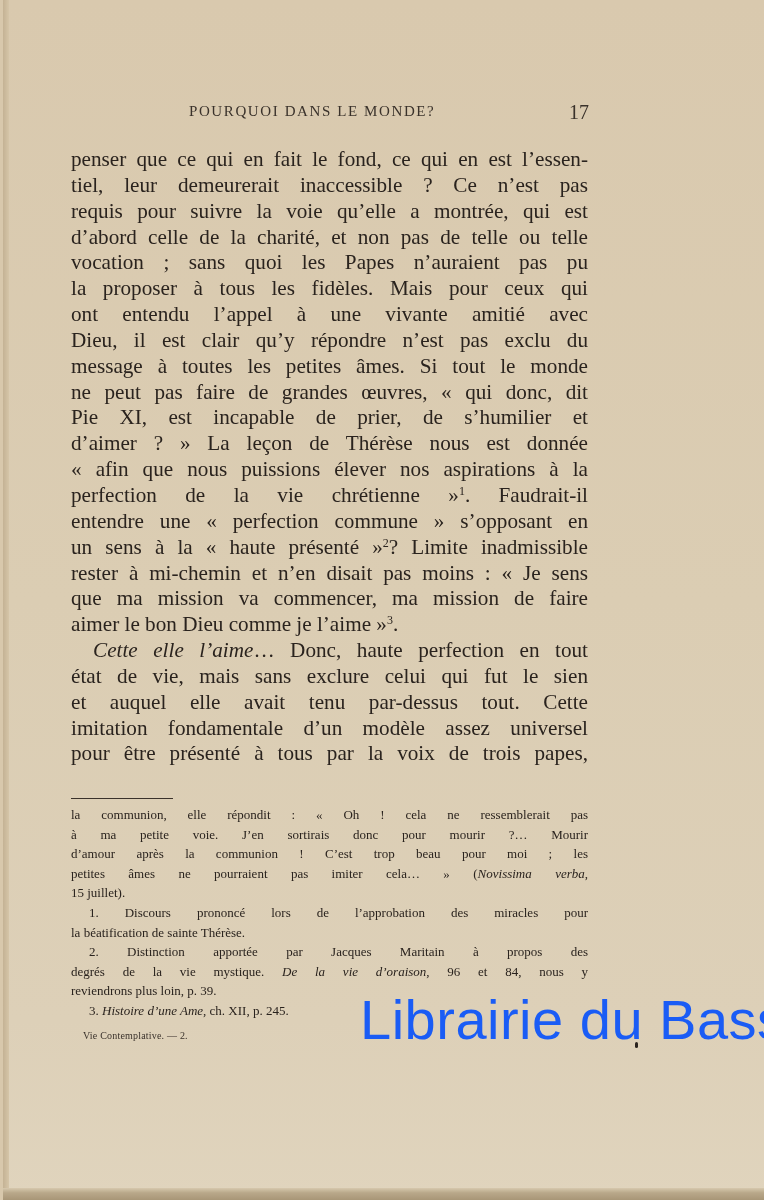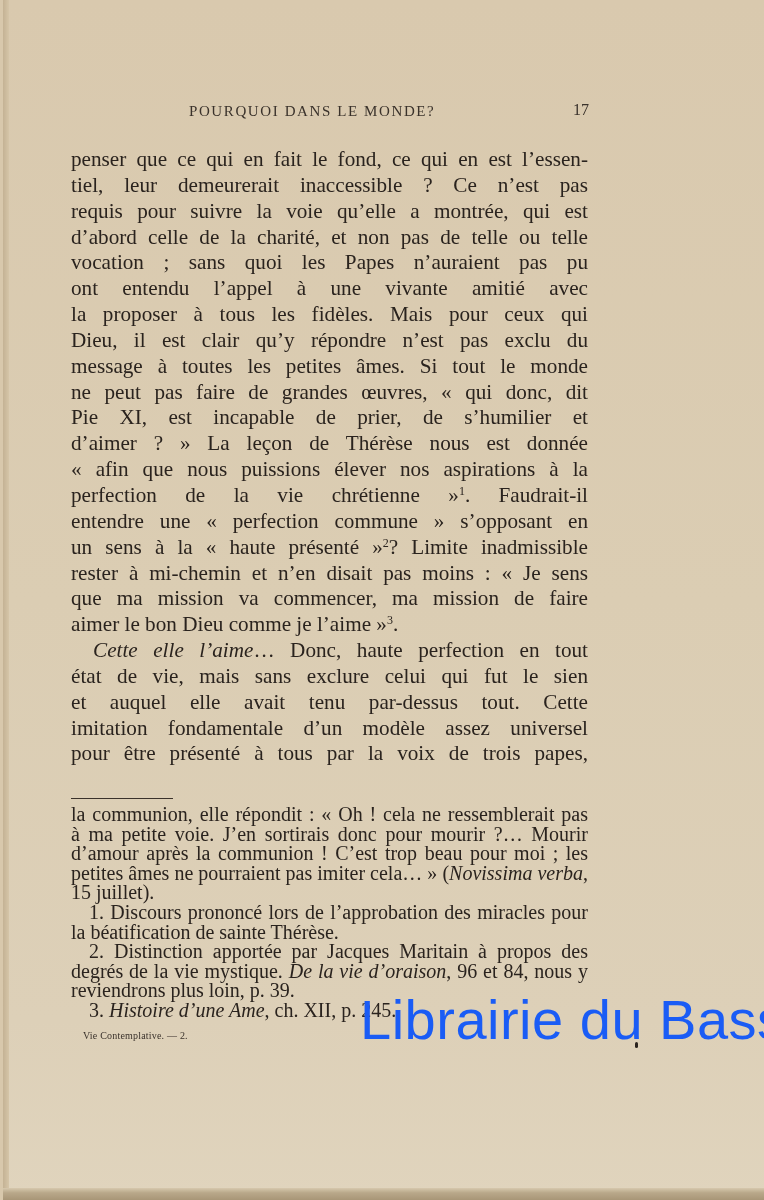--- a/index.html
+++ b/index.html
@@ -48,21 +48,21 @@
     letter-spacing: 1.6px;
     color: #3a322b;
   }
   .running-head .title {
     position: absolute;
     left: 0; top: 0;
   }
   .running-head .folio {
     position: absolute;
     right: 0; top: -2px;
-    font-size: 16px;
+    font-size: 20px;
     letter-spacing: 0;
     margin-left: 16px;
   }
   .body-text {
     position: absolute;
     left: 68px; top: 147px;
     width: 517px;
     font-size: 21.2px;
     line-height: 25.85px;
     color: #2a231e;
@@ -89,21 +89,21 @@
   .rule {
     position: absolute;
     left: 68px; top: 798px;
     width: 102px; height: 1px;
     background: #3a322b;
   }
   .notes {
     position: absolute;
     left: 68px; top: 805px;
     width: 517px;
-    font-size: 20px;
+    font-size: 13px;
     line-height: 19.6px;
     color: #2a231e;
   }
   .notes .line {
     height: 19.6px;
   }
   .notes .line.indent {
     padding-left: 18px;
   }
   .signature {
@@ -143,22 +143,22 @@
     <span class="title">POURQUOI DANS LE MONDE?</span>
     <span class="folio">17</span>
   </div>
 
   <div class="body-text">
     <span class="line">penser que ce qui en fait le fond, ce qui en est l’essen-</span>
     <span class="line">tiel, leur demeurerait inaccessible ? Ce n’est pas</span>
     <span class="line">requis pour suivre la voie qu’elle a montrée, qui est</span>
     <span class="line">d’abord celle de la charité, et non pas de telle ou telle</span>
     <span class="line">vocation ; sans quoi les Papes n’auraient pas pu</span>
+    <span class="line">la proposer à tous les fidèles. Mais pour ceux qui</span>
     <span class="line">ont entendu l’appel à une vivante amitié avec</span>
-    <span class="line">la proposer à tous les fidèles. Mais pour ceux qui</span>
     <span class="line">Dieu, il est clair qu’y répondre n’est pas exclu du</span>
     <span class="line">message à toutes les petites âmes. Si tout le monde</span>
     <span class="line">ne peut pas faire de grandes œuvres, « qui donc, dit</span>
     <span class="line">Pie XI, est incapable de prier, de s’humilier et</span>
     <span class="line">d’aimer ? » La leçon de Thérèse nous est donnée</span>
     <span class="line">« afin que nous puissions élever nos aspirations à la</span>
     <span class="line"><span>perfection de la vie chrétienne »</span><sup>1</sup><span>. Faudrait-il</span></span>
     <span class="line">entendre une « perfection commune » s’opposant en</span>
     <span class="line"><span>un sens à la « haute présenté »</span><sup>2</sup><span>? Limite inadmissible</span></span>
     <span class="line">rester à mi-chemin et n’en disait pas moins : « Je sens</span>

